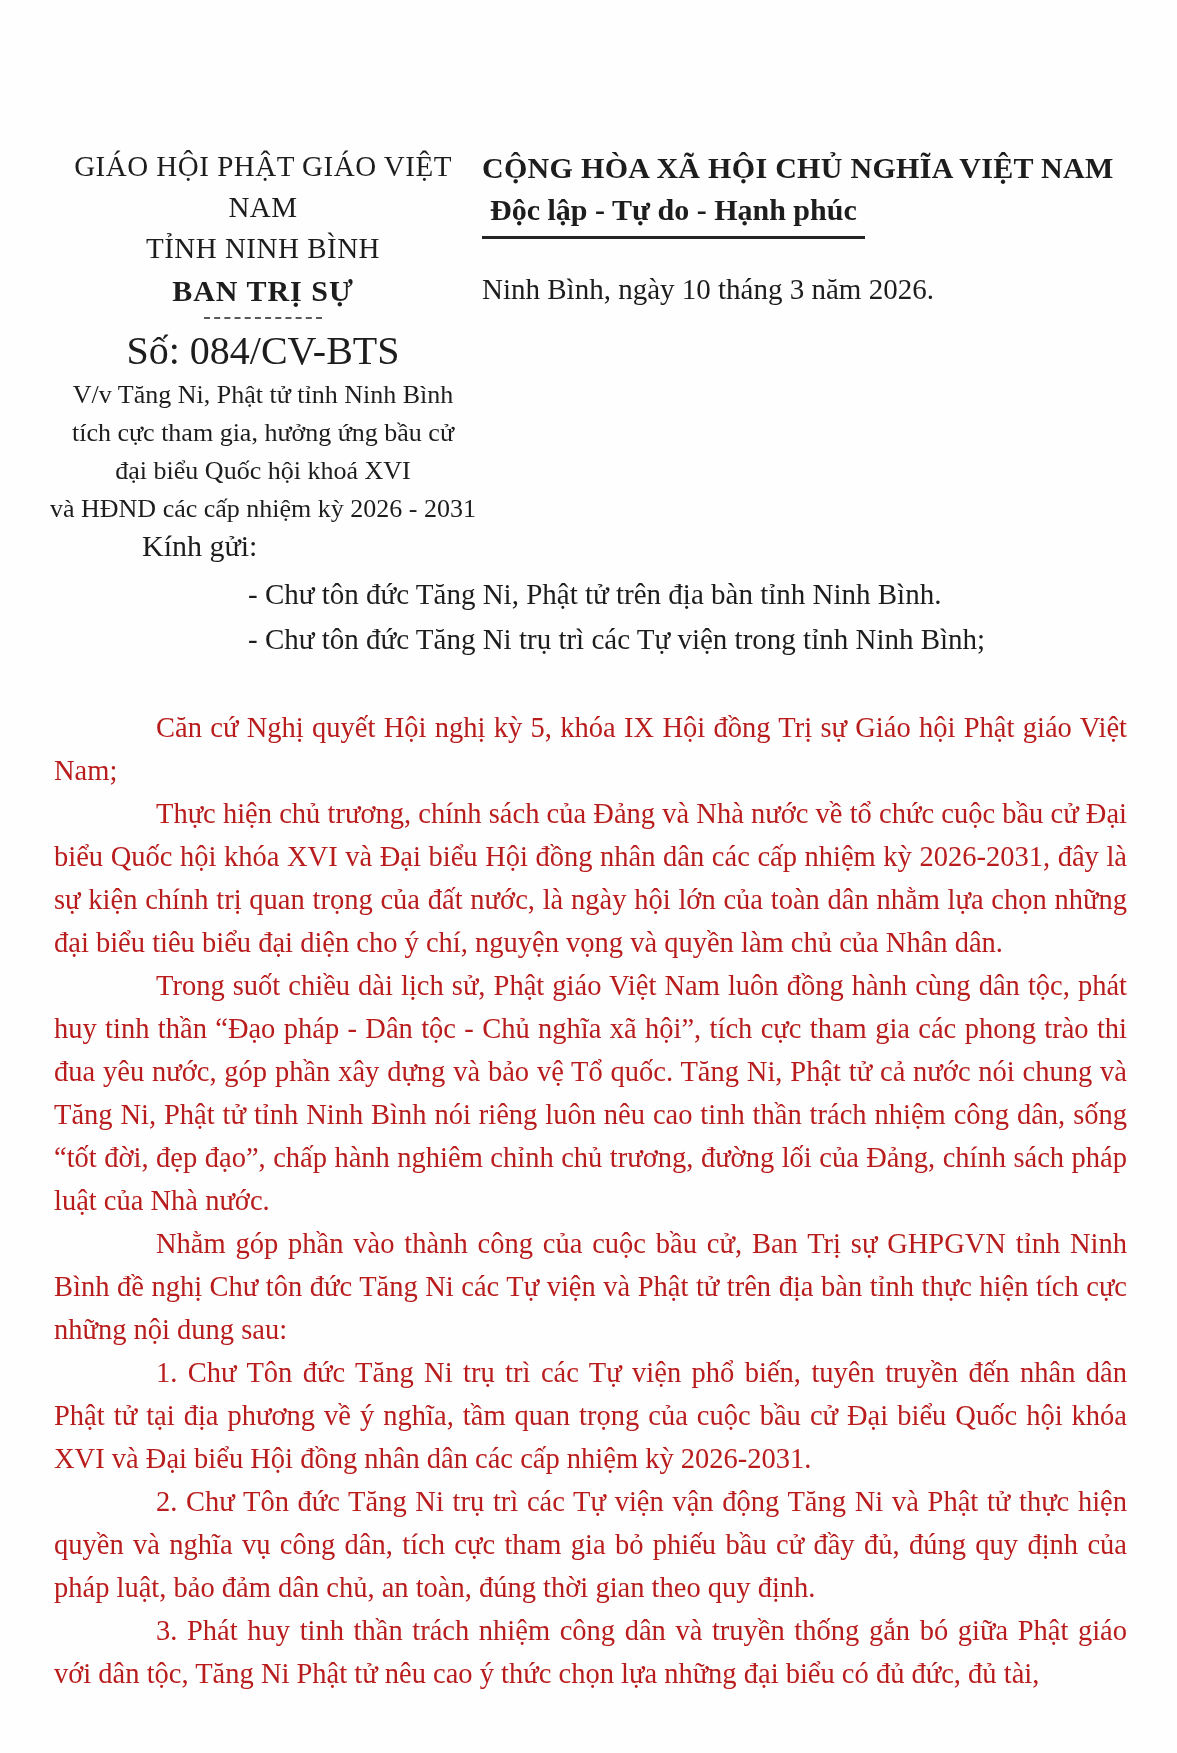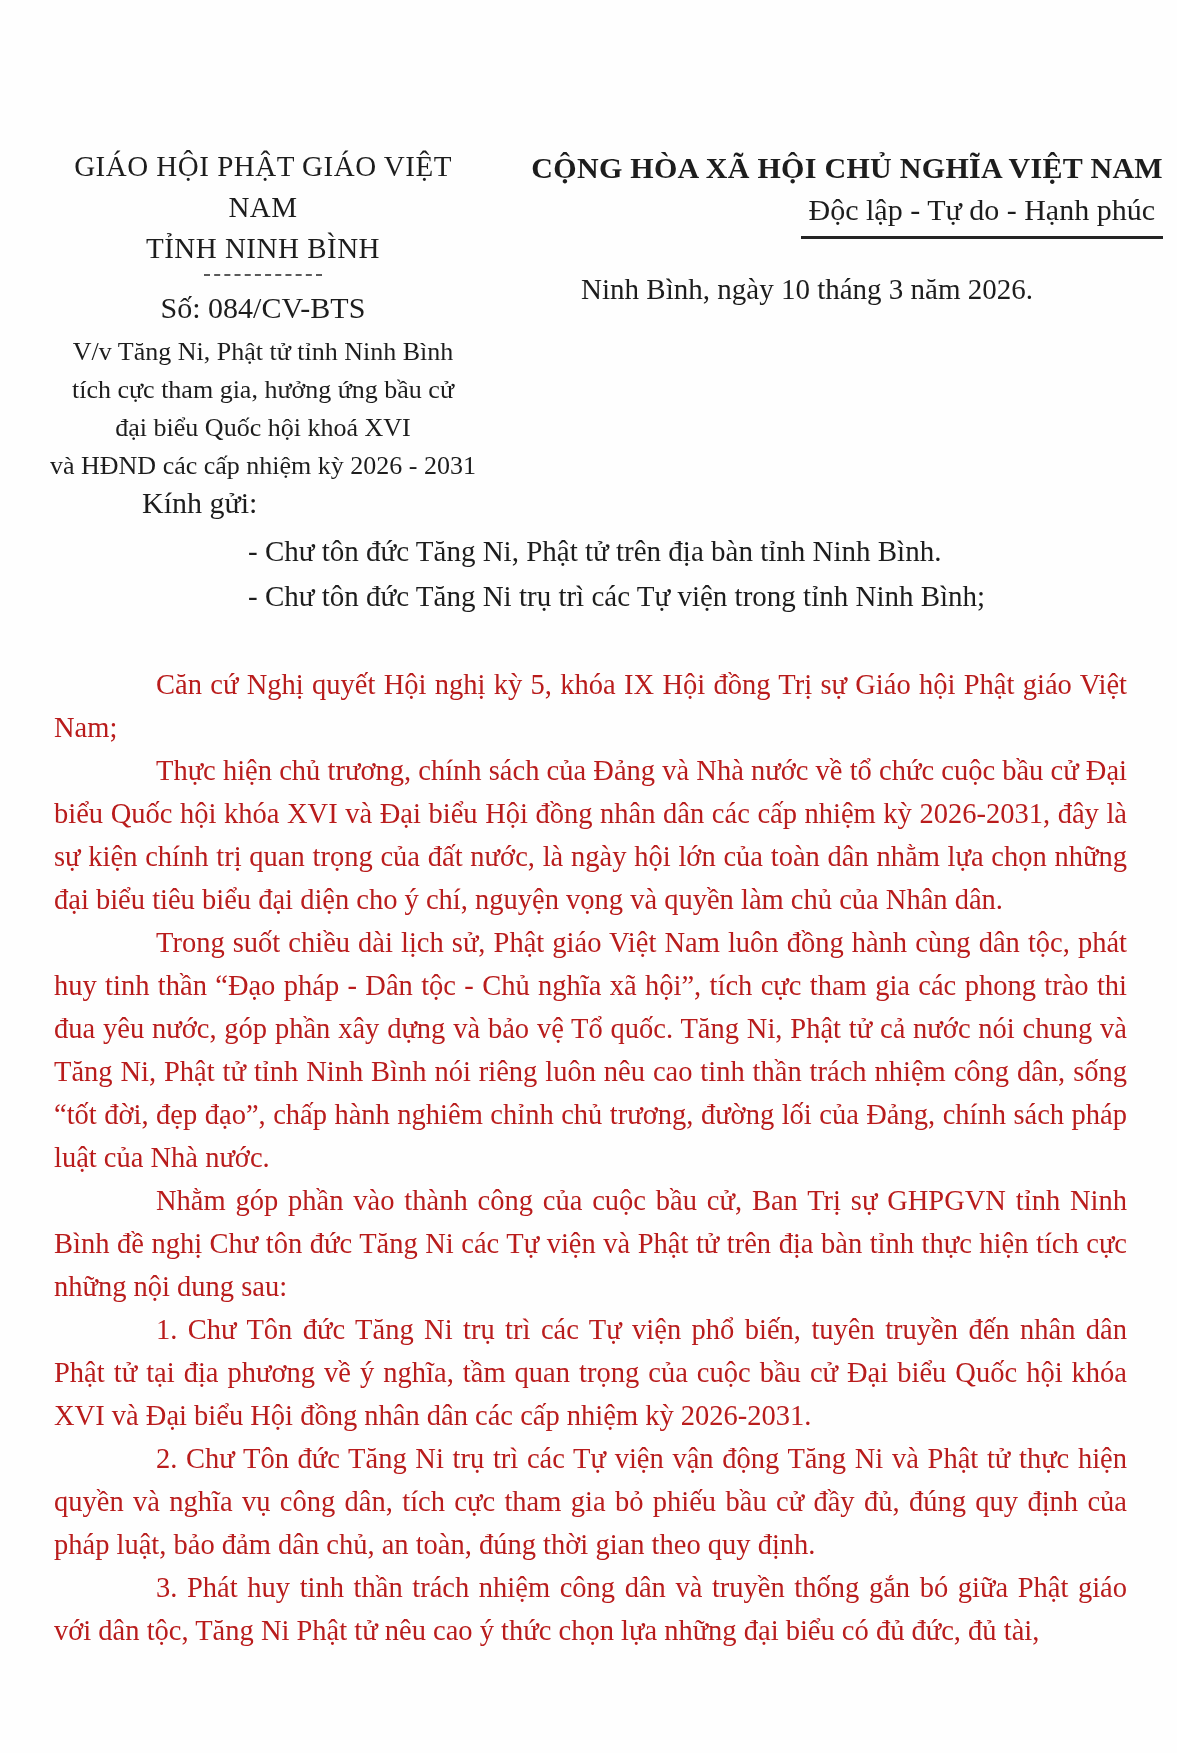--- a/index.html
+++ b/index.html
@@ -17,31 +17,31 @@
   .header { display: flex; padding-top: 146px; }
   .header-left { width: 438px; margin-left: 44px; text-align: center; }
   .org-line { font-size: 29px; line-height: 41px; letter-spacing: 0.5px; }
   .org-line-bold { font-size: 30px; line-height: 43px; font-weight: bold; letter-spacing: 1px; }
   .separator {
     width: 118px;
     margin: 5px auto 12px auto;
     border-top: 2px dashed #5a5a5a;
     height: 0;
   }
-  .doc-number { font-size: 30px; line-height: 40px; }
+  .doc-number { font-size: 40px; line-height: 40px; }
   .subject-line { font-size: 26px; line-height: 38px; }
   .subject-block { margin-top: 5px; text-align: center; }
 
-  .header-right { flex: 1; text-align: right; padding-right: 14px; }
+  .header-right { flex: 1; text-align: left; padding-right: 14px; }
   .national-line { font-size: 30px; line-height: 43px; font-weight: bold; letter-spacing: 0.3px; }
   .motto {
     display: inline-block;
     font-size: 30px;
     line-height: 38px;
-    font-weight: normal;
+    font-weight: bold;
     border-bottom: 3px solid #242424;
     padding: 2px 8px 7px 8px;
   }
   .date-line {
     font-size: 29px;
     margin-top: 34px;
     padding-right: 130px;
   }
 
   .salutation { margin-top: -4px; }
@@ -61,20 +61,21 @@
 </head>
 <body>
 
 <div class="page">
 
   <div class="header">
 
     <div class="header-left">
       <div class="org-line">GIÁO HỘI PHẬT GIÁO VIỆT NAM</div>
       <div class="org-line">TỈNH NINH BÌNH</div>
+      <div class="org-line-bold">BAN TRỊ SỰ</div>
       <div class="separator"></div>
       <div class="doc-number">Số: 084/CV-BTS</div>
       <div class="subject-block">
         <div class="subject-line">V/v Tăng Ni, Phật tử tỉnh Ninh Bình</div>
         <div class="subject-line">tích cực tham gia, hưởng ứng bầu cử</div>
         <div class="subject-line">đại biểu Quốc hội khoá XVI</div>
         <div class="subject-line">và HĐND các cấp nhiệm kỳ 2026 - 2031</div>
       </div>
     </div>
 

